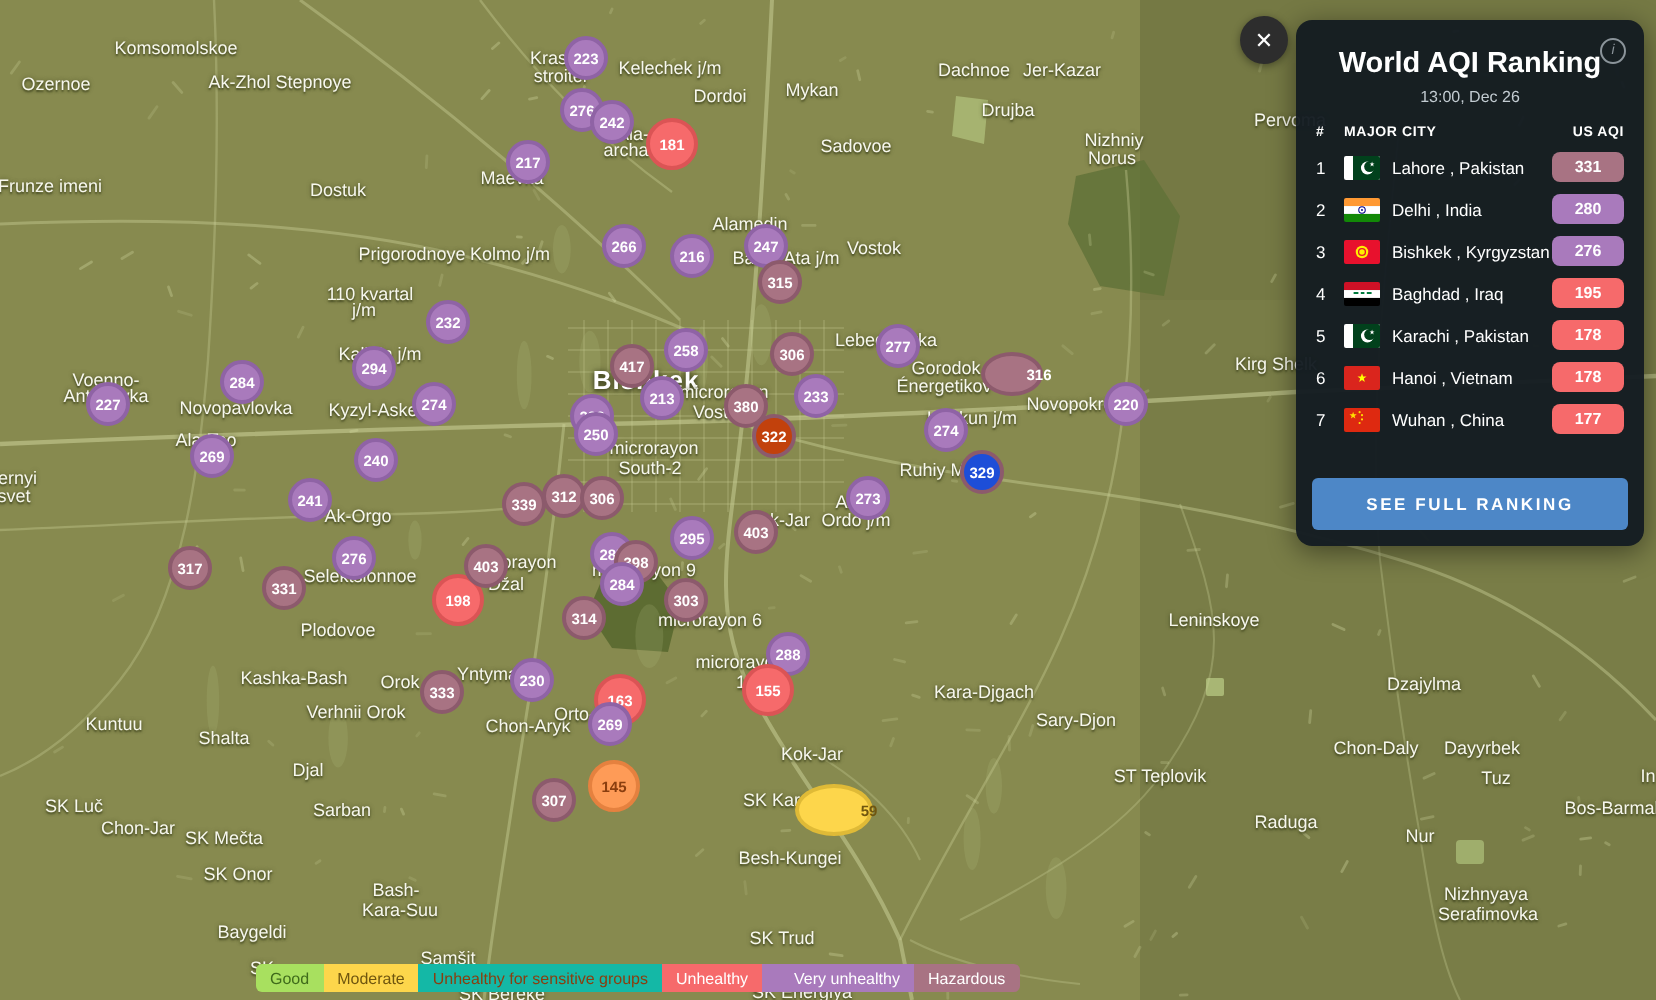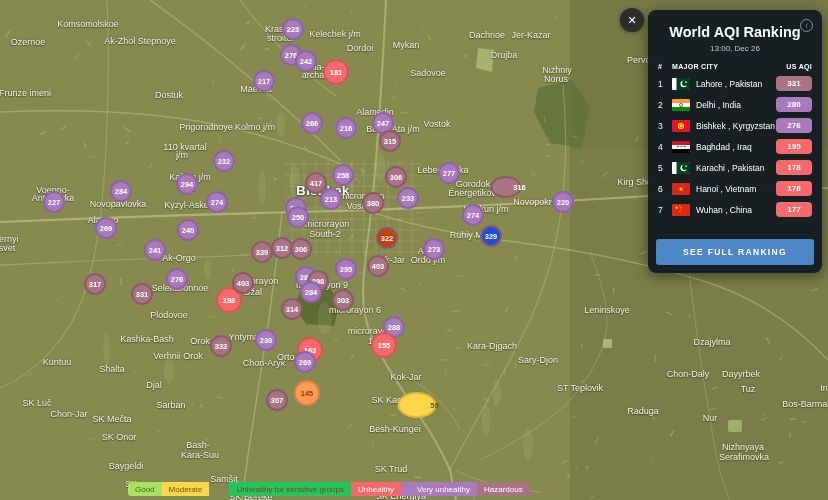--- a/index.html
+++ b/index.html
@@ -406,32 +406,32 @@
         <div class="marker" style="left: 266px; top: 340px; width: 22px; height: 22px; background: rgb(169, 122, 188); border: 2px solid rgb(143, 99, 165); color: rgb(255, 255, 255);">230</div>
         <div class="marker" style="left: 310px; top: 350px; width: 26px; height: 26px; background: rgb(246, 106, 107); border: 2px solid rgb(219, 84, 85); color: rgb(255, 255, 255);">163</div>
         <div class="marker" style="left: 305px; top: 362px; width: 22px; height: 22px; background: rgb(169, 122, 188); border: 2px solid rgb(143, 99, 165); color: rgb(255, 255, 255);">269</div>
         <div class="marker" style="left: 307px; top: 393px; width: 26px; height: 26px; background: rgb(254, 155, 87); border: 2px solid rgb(229, 129, 63); color: rgb(138, 62, 15);">145</div>
         <div class="marker" style="left: 384px; top: 345px; width: 26px; height: 26px; background: rgb(246, 106, 107); border: 2px solid rgb(219, 84, 85); color: rgb(255, 255, 255);">155</div>
         <div class="marker" style="left: 417px; top: 405px; width: 26px; height: 26px; background: rgb(253, 214, 75); border: 2px solid rgb(223, 186, 55); color: rgb(111, 86, 15); padding-left: 35px;">59</div>
         <div class="marker" style="left: 378px; top: 266px; width: 22px; height: 22px; background: rgb(168, 115, 131); border: 2px solid rgb(140, 90, 108); color: rgb(255, 255, 255);">403</div>
         <div class="marker" style="left: 434px; top: 249px; width: 22px; height: 22px; background: rgb(169, 122, 188); border: 2px solid rgb(143, 99, 165); color: rgb(255, 255, 255);">273</div>
         <div class="marker" style="left: 396px; top: 177px; width: 22px; height: 22px; background: rgb(168, 115, 131); border: 2px solid rgb(140, 90, 108); color: rgb(255, 255, 255);">306</div>
         <div class="marker" style="left: 408px; top: 198px; width: 22px; height: 22px; background: rgb(169, 122, 188); border: 2px solid rgb(143, 99, 165); color: rgb(255, 255, 255);">233</div>
-        <div class="marker" style="left: 387px; top: 238px; width: 22px; height: 22px; background: #c2410c; border: 2px solid rgb(140, 90, 108); color: rgb(255, 255, 255);">322</div>
+        <div class="marker" style="left: 387px; top: 218px; width: 22px; height: 22px; background: #c2410c; border: 2px solid rgb(140, 90, 108); color: rgb(255, 255, 255);">322</div>
         <div class="marker" style="left: 373px; top: 203px; width: 22px; height: 22px; background: rgb(168, 115, 131); border: 2px solid rgb(140, 90, 108); color: rgb(255, 255, 255);">380</div>
         <div class="marker" style="left: 449px; top: 173px; width: 22px; height: 22px; background: rgb(169, 122, 188); border: 2px solid rgb(143, 99, 165); color: rgb(255, 255, 255);">277</div>
         <div class="marker" style="left: 506px; top: 187px; width: 22px; height: 22px; background: rgb(168, 115, 131); border: 2px solid rgb(140, 90, 108); color: rgb(255, 255, 255); padding-left: 27px;">316</div>
         <div class="marker" style="left: 563px; top: 202px; width: 22px; height: 22px; background: rgb(169, 122, 188); border: 2px solid rgb(143, 99, 165); color: rgb(255, 255, 255);">220</div>
         <div class="marker" style="left: 473px; top: 215px; width: 22px; height: 22px; background: rgb(169, 122, 188); border: 2px solid rgb(143, 99, 165); color: rgb(255, 255, 255);">274</div>
         <div class="marker" style="left: 491px; top: 236px; width: 22px; height: 22px; background: #1d4ed8; border: 2px solid rgb(140, 90, 108); color: rgb(255, 255, 255);">329</div>
       </div>
     <div id="legend">
         <div class="legend-item" style="background: rgb(168, 224, 95); color: rgb(63, 107, 27);">Good</div>
         <div class="legend-item" style="background: rgb(253, 214, 75); color: rgb(111, 86, 15);">Moderate</div>
-        <div class="legend-item" style="background: #22c55e; color: rgb(138, 62, 15); margin-left: 20px;">Unhealthy for sensitive groups</div>
+        <div class="legend-item" style="background: #14b8a6; color: rgb(138, 62, 15);">Unhealthy for sensitive groups</div>
         <div class="legend-item" style="background: rgb(246, 106, 107); color: rgb(255, 255, 255);">Unhealthy</div>
         <div class="legend-item" style="background: rgb(169, 122, 188); color: rgb(255, 255, 255); padding-left: 16px;">Very unhealthy</div>
         <div class="legend-item" style="background: rgb(168, 115, 131); color: rgb(255, 255, 255);">Hazardous</div>
       </div>
   </div>
 
   <button id="close-btn">
     <span>✕</span>
   </button>
 

